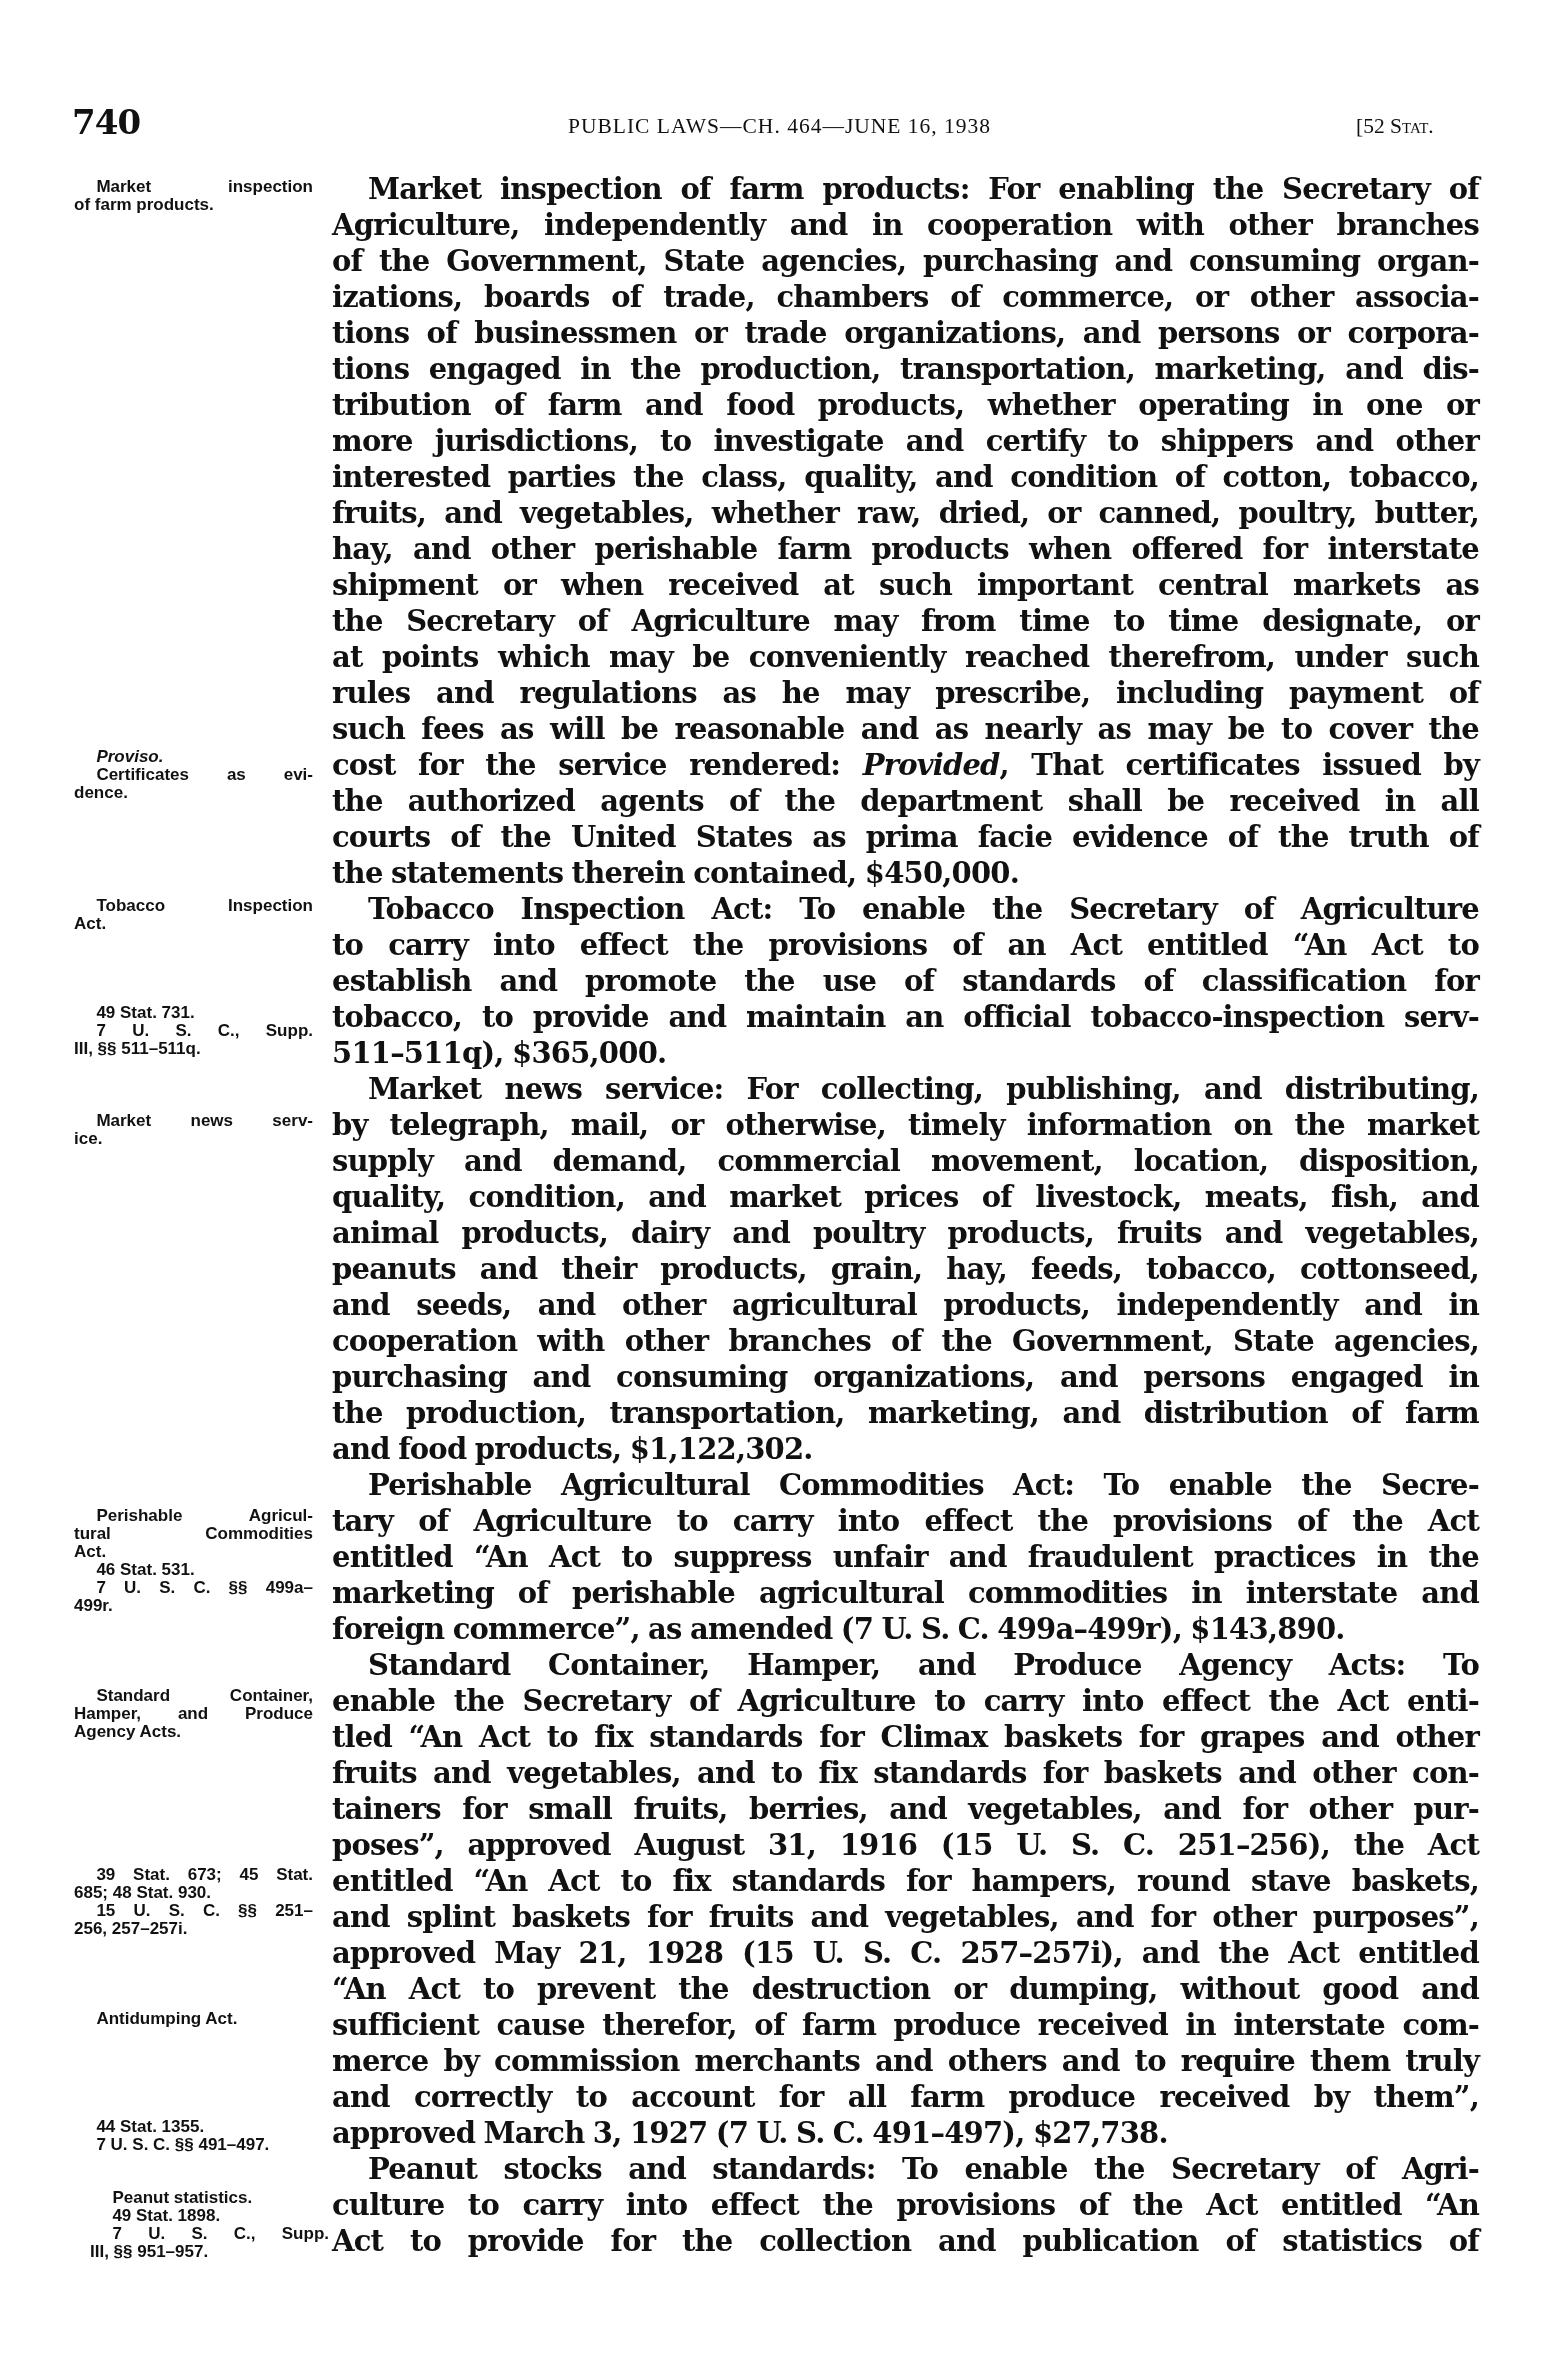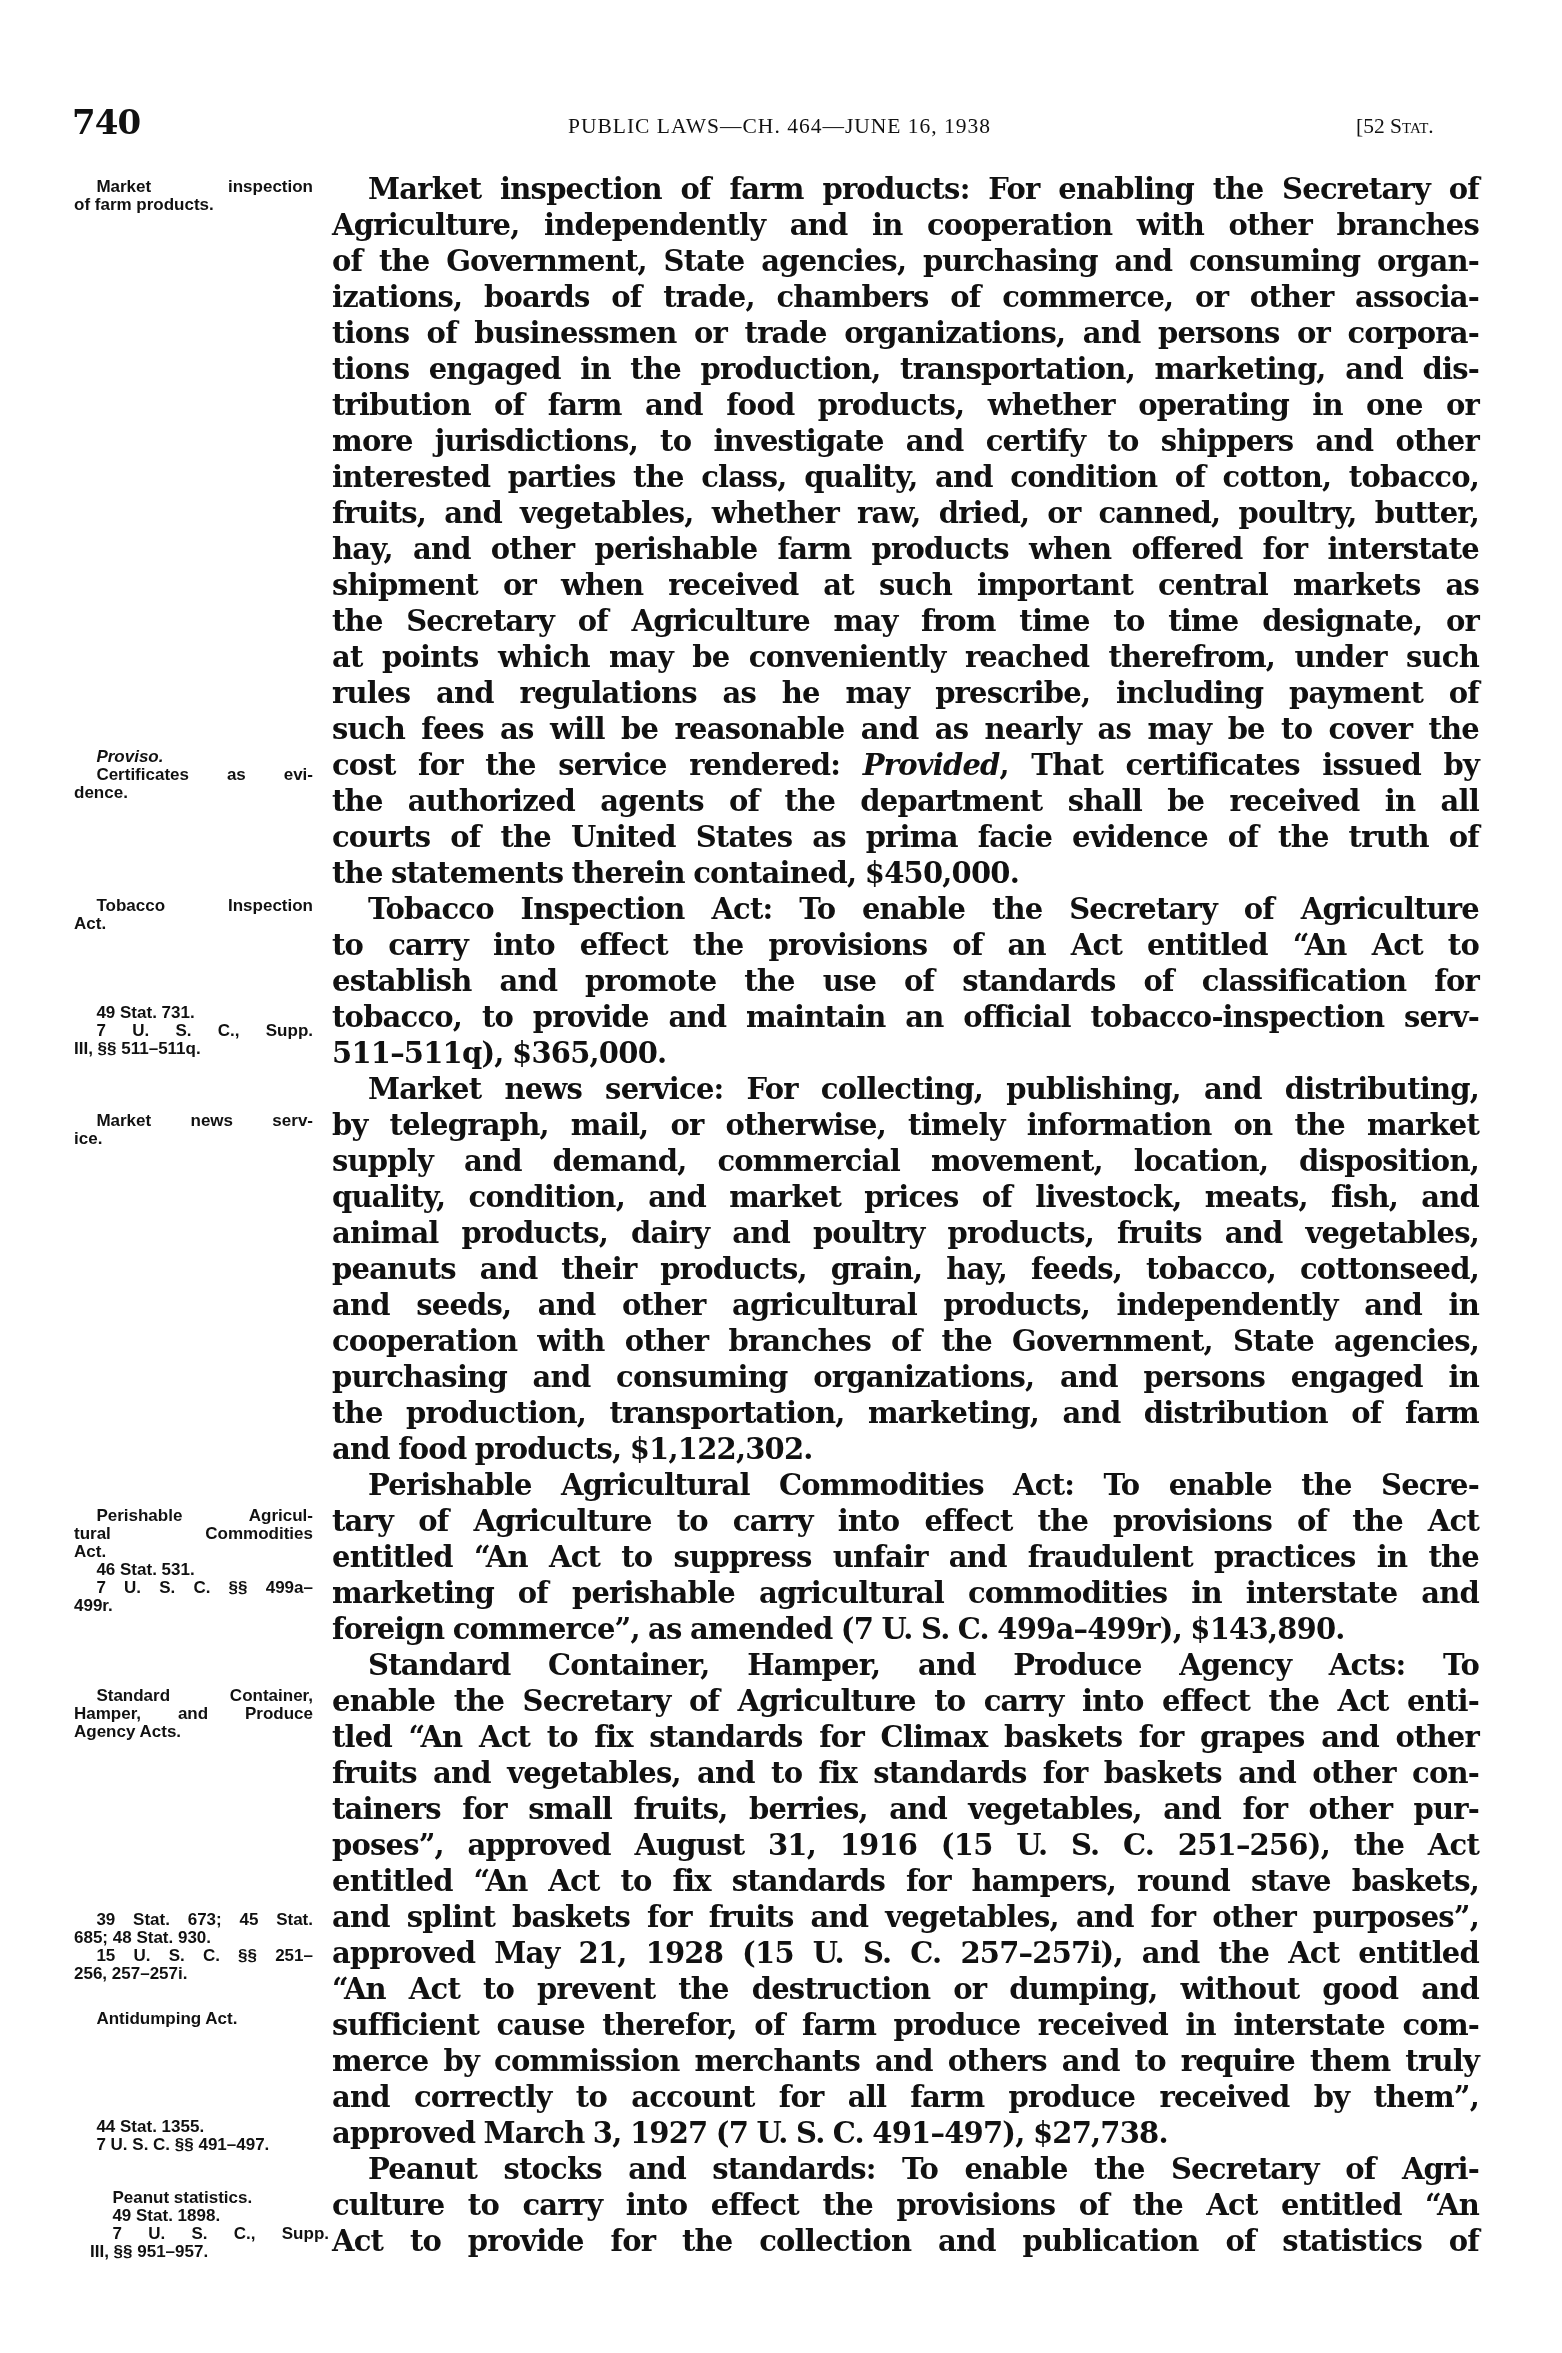--- a/index.html
+++ b/index.html
@@ -59,21 +59,21 @@
       <span class="nl">Act.</span>
       <span class="nl ind">46 Stat. 531.</span>
       <span class="nl ind j">7 U. S. C. §§ 499a–</span>
       <span class="nl">499r.</span>
     </div>
     <div class="note" style="top: 1687px;">
       <span class="nl ind j">Standard Container,</span>
       <span class="nl j">Hamper, and Produce</span>
       <span class="nl">Agency Acts.</span>
     </div>
-    <div class="note" style="top: 1866px; margin-top: 45px;">
+    <div class="note" style="top: 1866px;">
       <span class="nl ind j">39 Stat. 673; 45 Stat.</span>
       <span class="nl">685; 48 Stat. 930.</span>
       <span class="nl ind j">15 U. S. C. §§ 251–</span>
       <span class="nl">256, 257–257i.</span>
     </div>
     <div class="note" style="top: 2010px;">
       <span class="nl ind">Antidumping Act.</span>
     </div>
     <div class="note" style="top: 2118px;">
       <span class="nl ind">44 Stat. 1355.</span>

